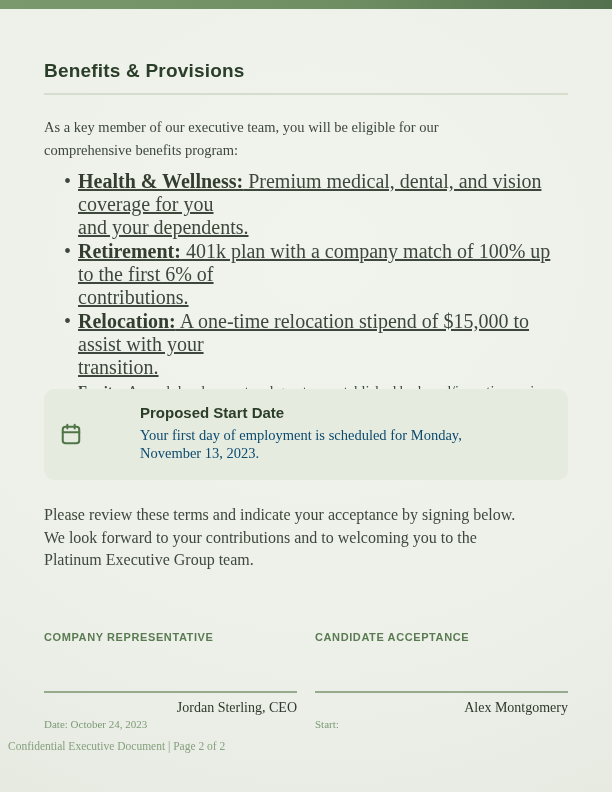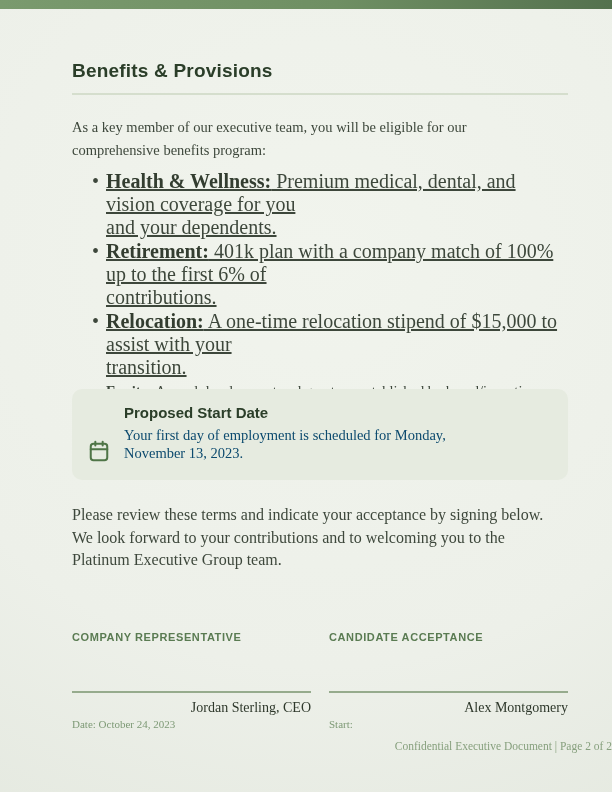--- a/index.html
+++ b/index.html
@@ -13,21 +13,20 @@
     position: relative;
     width: 612px; height: 792px;
     background: radial-gradient(ellipse 130% 95% at 52% 32%, #f1f4ed 0%, #edf0e9 55%, #e1e6dc 100%);
   }
   .topbar {
     height: 9px; width: 100%;
     background: linear-gradient(90deg, #7a9a6e 0%, #6f8f63 55%, #54714e 100%);
   }
   .content {
     padding: 0 44px;
-    margin-left: 28px;
   }
   .doc-title {
     margin-top: 51px;
     font-family: "Liberation Sans", sans-serif;
     font-size: 19px;
     font-weight: bold;
     letter-spacing: 0.2px;
     color: #2b3e29;
     padding-bottom: 11px;
     border-bottom: 2px solid #d5decd;
@@ -70,25 +69,26 @@
     color: #3d473b;
   }
   .obscured-line::before {
     content: "•";
     position: absolute;
     left: 20px; top: 0;
     color: #3d473b;
   }
   .callout {
     display: flex;
-    align-items: flex-end;
+    align-items: center;
     background: #e6ebe0;
     border-radius: 10px;
     min-height: 91px;
     padding: 15px 18px 18px 16px;
+    gap: 44px;
   }
   .callout .cal-icon {
     flex: 0 0 auto;
     width: 22px; height: 22px;
     margin-top: 2px;
   }
   .callout .callout-body { margin-left: 14px; }
   .callout-title {
     font-family: "Liberation Sans", sans-serif;
     font-size: 15px;
@@ -130,23 +130,23 @@
     color: #2e382b;
     text-align: right;
   }
   .sig-date {
     margin-top: 2px;
     font-size: 11px;
     color: #7e9a76;
   }
   .doc-footer {
     position: absolute;
-    left: 16px; right: 0;
+    left: 8px; right: 0;
     bottom: 40px;
-    text-align: right;
+    text-align: left;
     font-size: 11.5px;
     color: #87a07e;
   }
 </style>
 </head>
 <body>
 
 <div class="page">
   <div class="topbar"></div>
 

